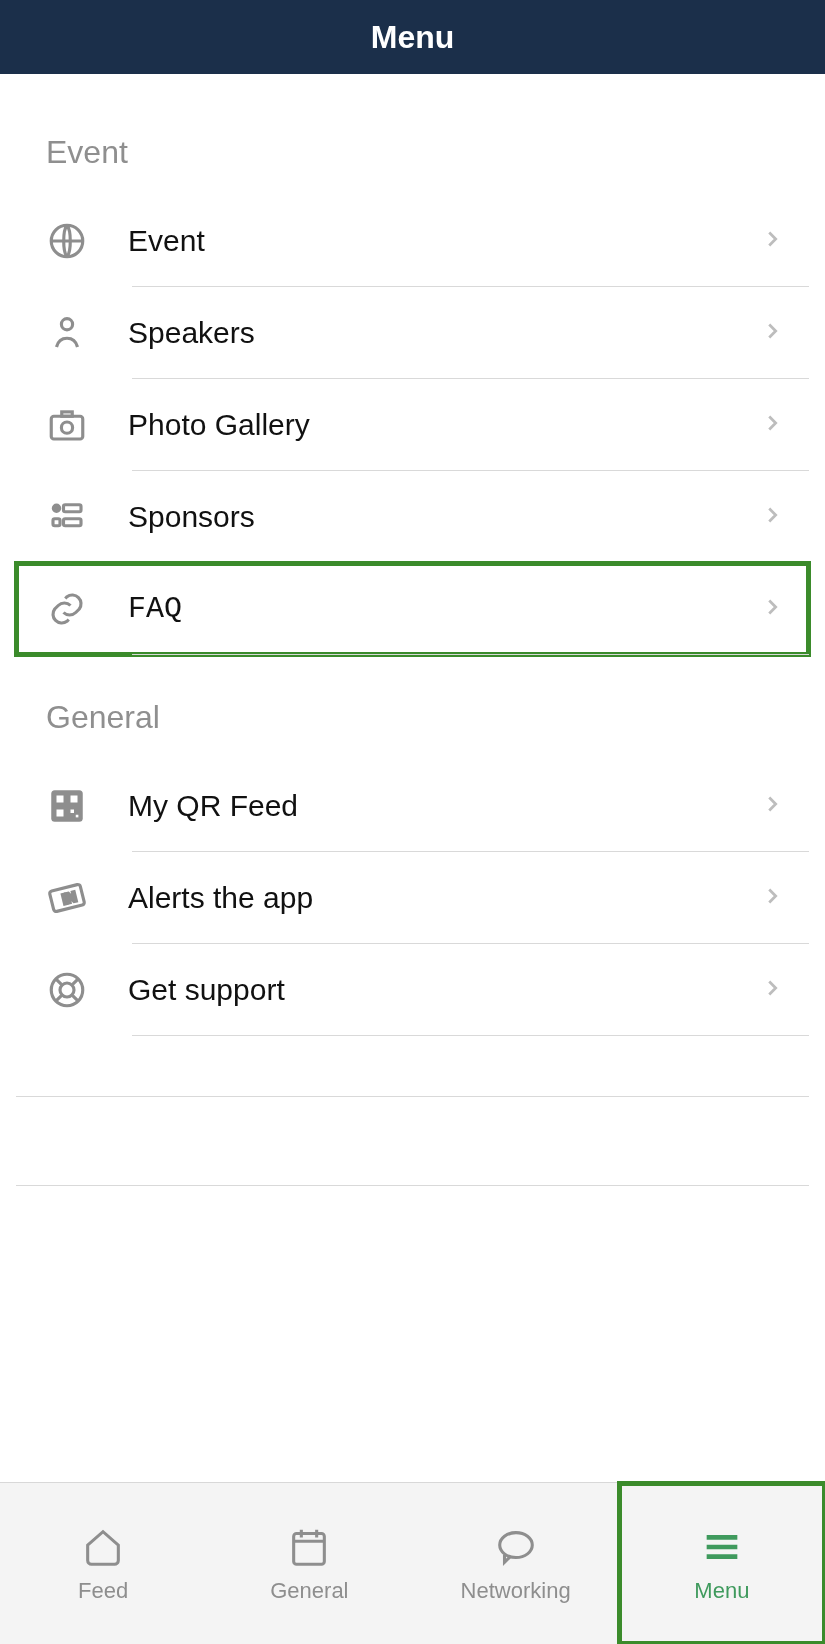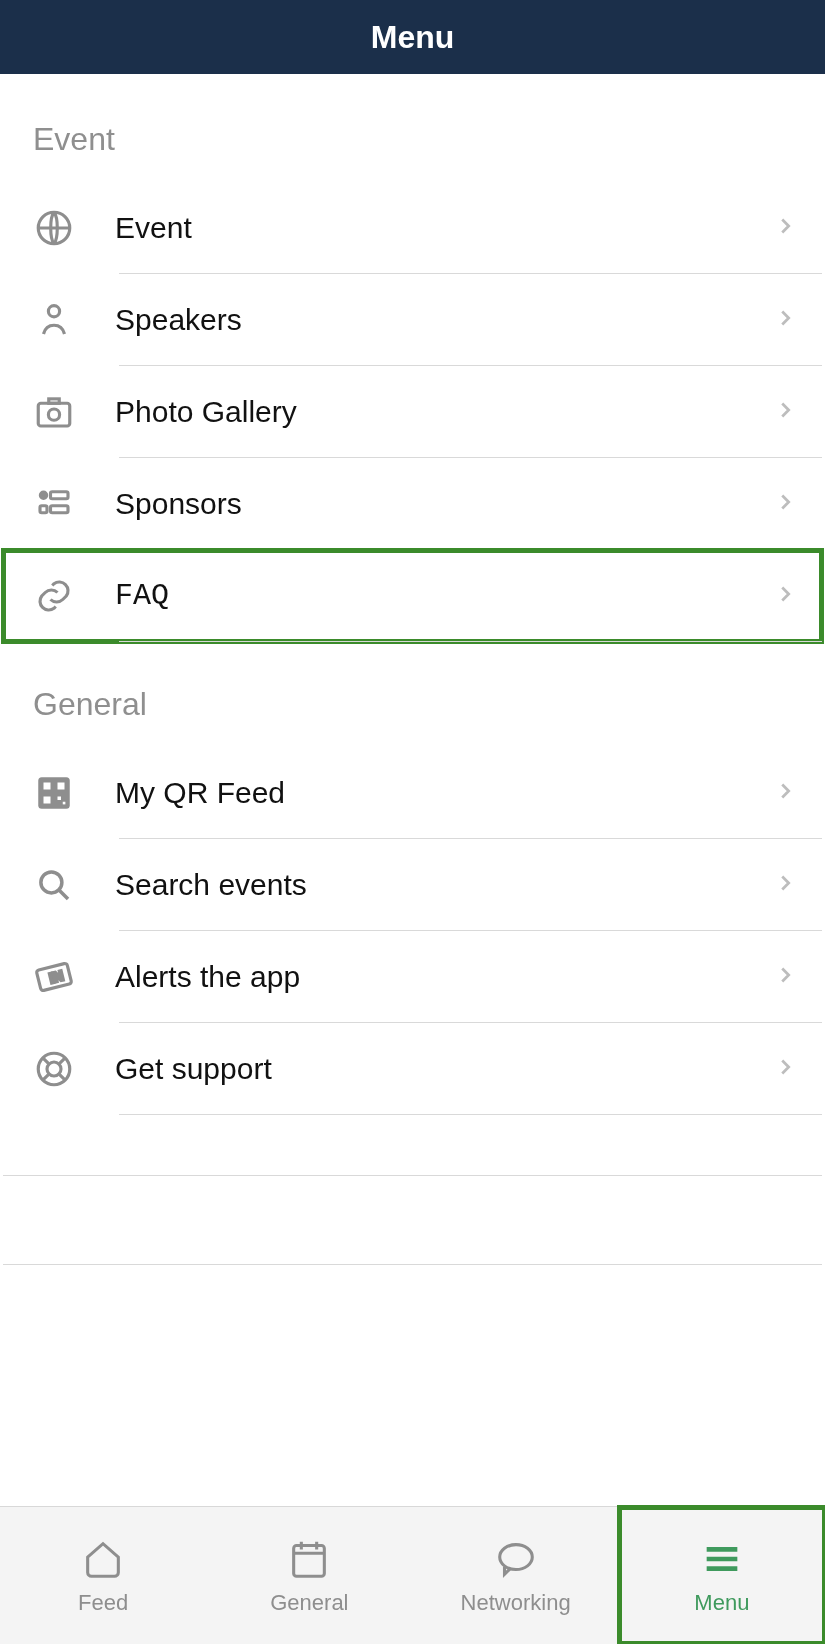--- a/index.html
+++ b/index.html
@@ -19,21 +19,21 @@
     display: flex;
     align-items: center;
     justify-content: center;
     color: #ffffff;
     font-size: 32px;
     font-weight: 600;
   }
   .content {
     flex: 1;
     overflow-y: auto;
-    padding: 3px;
+    padding: 16px;
   }
   .section-header {
     padding: 44px 30px 24px 30px;
     color: #8f8f8f;
     font-size: 32px;
     font-weight: 400;
   }
   .menu-item {
     display: flex;
     align-items: center;
@@ -81,21 +81,21 @@
   .bottom-sep {
     height: 1px;
     background: #d9d9d9;
     margin-top: 60px;
   }
   .bottom-sep.second {
     margin-top: 88px;
   }
 
   .tabbar {
-    height: 138px;
+    height: 162px;
     background: #f4f4f4;
     display: flex;
     border-top: 1px solid #d8d8d8;
     position: relative;
   }
   .tab {
     flex: 1;
     display: flex;
     flex-direction: column;
     align-items: center;
@@ -216,34 +216,20 @@
       </svg>
     </span>
     <span class="label">My QR Feed</span>
     <span class="chevron">
       <svg viewBox="0 0 24 24" fill="none" stroke="currentColor" stroke-width="3">
           <path d="M9 5l7 7-7 7"></path>
         </svg>
     </span>
   </div>
 
-  <div class="menu-item">
-    <span class="icon-slot">
-      <svg viewBox="0 0 24 24" fill="none" stroke="currentColor" stroke-width="2">
-        <circle cx="10.5" cy="10.5" r="6"></circle>
-        <path d="M15 15l5 5"></path>
-      </svg>
-    </span>
-    <span class="label">Search events</span>
-    <span class="chevron">
-      <svg viewBox="0 0 24 24" fill="none" stroke="currentColor" stroke-width="3">
-          <path d="M9 5l7 7-7 7"></path>
-        </svg>
-    </span>
-  </div>
 
   <div class="menu-item">
     <span class="icon-slot">
       <svg viewBox="0 0 24 24" fill="none" stroke="currentColor" stroke-width="1.8">
         <rect x="3" y="6" width="18" height="12" rx="1.5" transform="rotate(-14 12 12)"></rect>
         <text x="9.3" y="15" font-size="8" font-weight="700" fill="currentColor" transform="rotate(-14 12 12)">IN</text>
       </svg>
     </span>
     <span class="label">Alerts the app</span>
     <span class="chevron">

